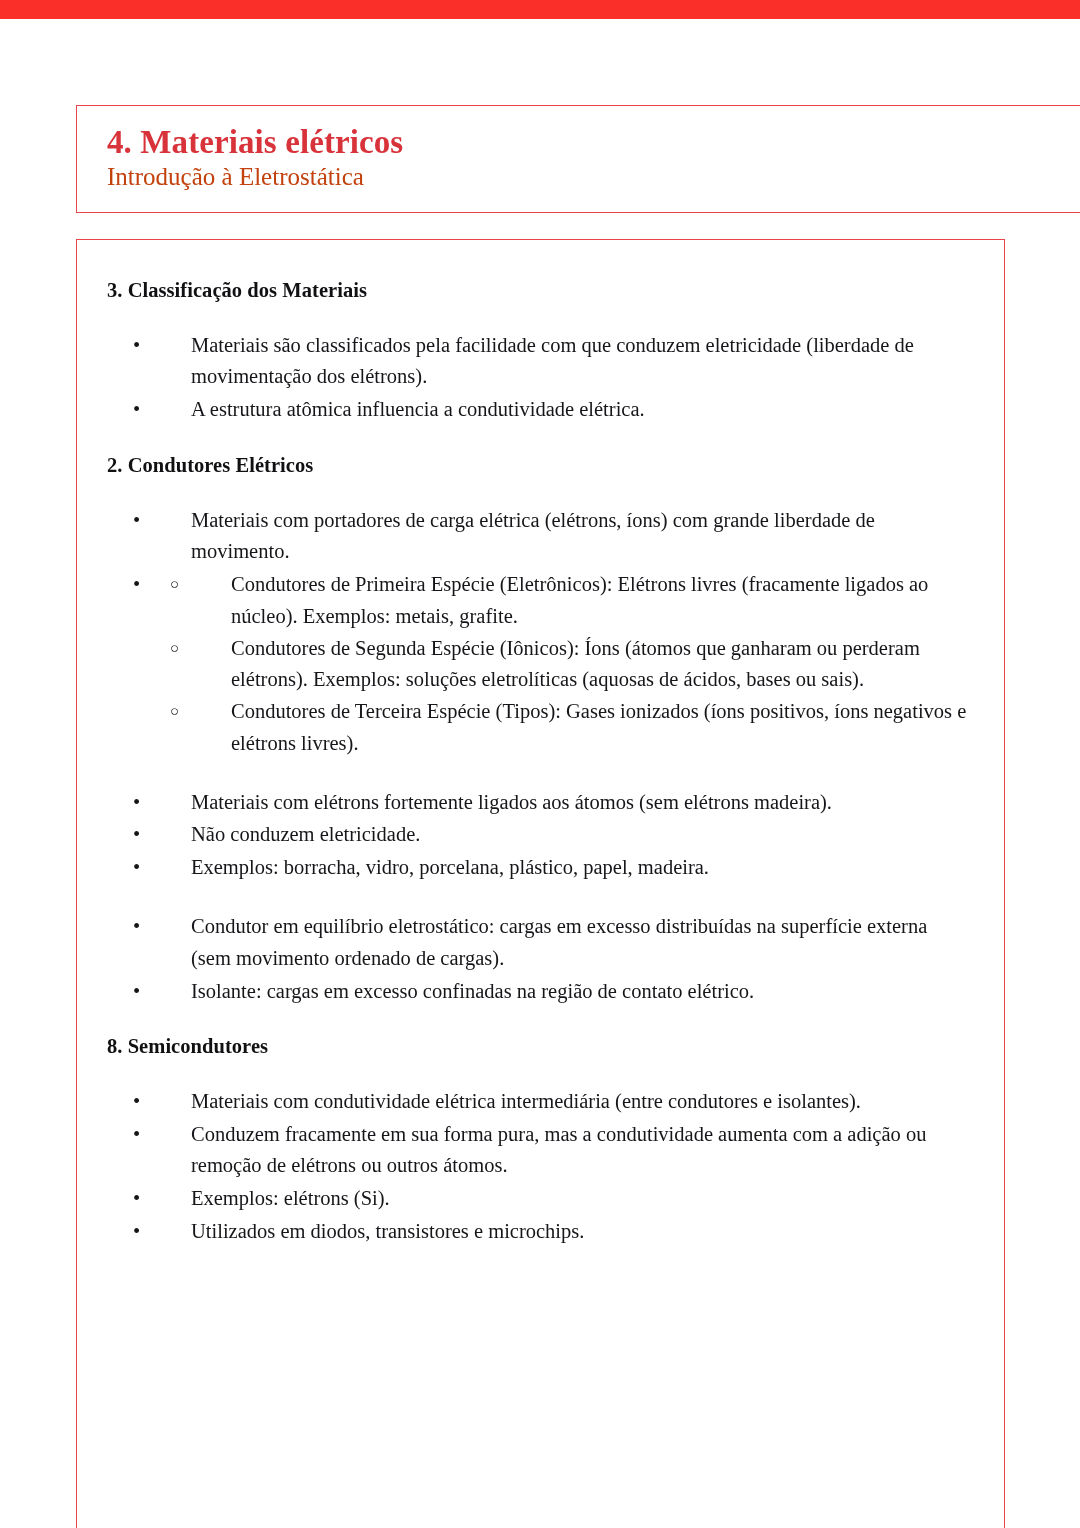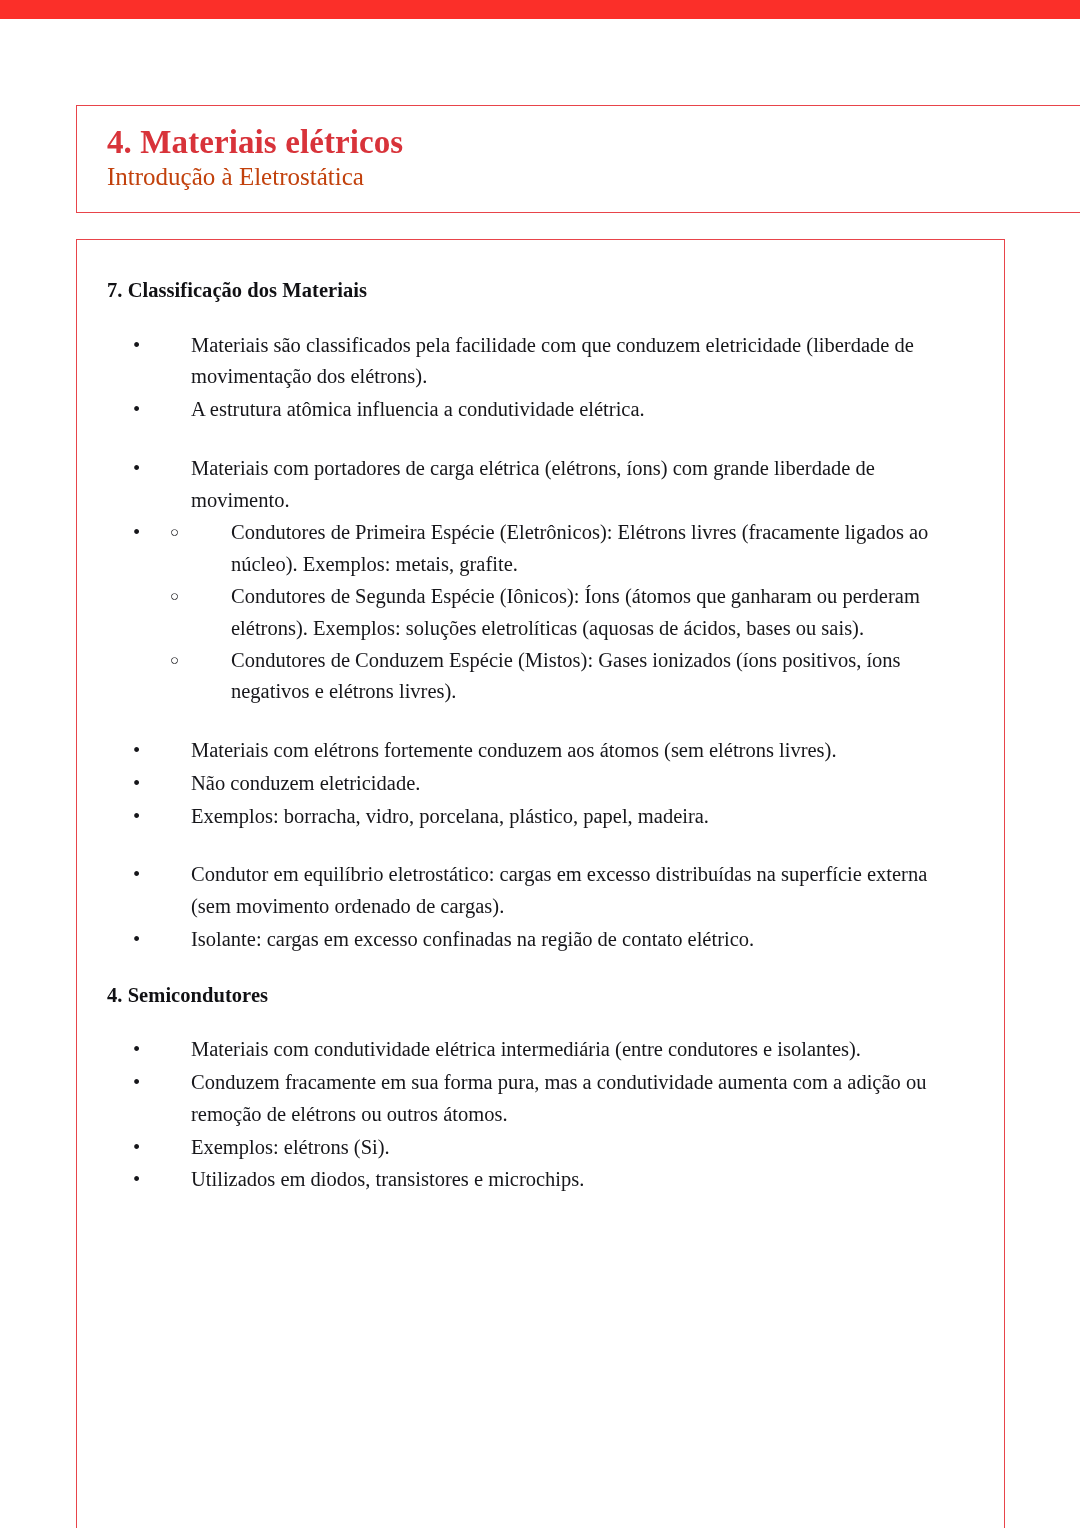--- a/index.html
+++ b/index.html
@@ -145,62 +145,63 @@
   <div class="top-band"></div>
 
   <div class="header-box">
     <div class="doc-title">4. Materiais elétricos</div>
     <div class="doc-subtitle">Introdução à Eletrostática</div>
   </div>
 
   <div class="content-box">
     <div id="sections-root">
         <div class="section">
-          <div class="section-heading">7. Classificação dos Materiais</div>
+          <div class="section-heading">3. Classificação dos Materiais</div>
           <ul class="bullets">
             <li>
               <span class="bullet-dot">•</span>
               <span class="li-text">Materiais são classificados pela facilidade com que conduzem eletricidade (liberdade de movimentação dos elétrons).</span>
             </li>
             <li>
               <span class="bullet-dot">•</span>
               <span class="li-text">A estrutura atômica influencia a condutividade elétrica.</span>
             </li>
           </ul>
         </div>
         <div class="section">
+          <div class="section-heading">2. Condutores Elétricos</div>
           <ul class="bullets">
             <li>
               <span class="bullet-dot">•</span>
               <span class="li-text">Materiais com portadores de carga elétrica (elétrons, íons) com grande liberdade de movimento.</span>
             </li>
             <li>
               <span class="bullet-dot">•</span>
               <ul class="subbullets">
                 <li>
                   <span class="bullet-circle">○</span>
                   <span class="li-text">Condutores de Primeira Espécie (Eletrônicos): Elétrons livres (fracamente ligados ao núcleo). Exemplos: metais, grafite.</span>
                 </li>
                 <li>
                   <span class="bullet-circle">○</span>
                   <span class="li-text">Condutores de Segunda Espécie (Iônicos): Íons (átomos que ganharam ou perderam elétrons). Exemplos: soluções eletrolíticas (aquosas de ácidos, bases ou sais).</span>
                 </li>
                 <li>
                   <span class="bullet-circle">○</span>
-                  <span class="li-text">Condutores de Conduzem Espécie (Mistos): Gases ionizados (íons positivos, íons negativos e elétrons livres).</span>
+                  <span class="li-text">Condutores de Terceira Espécie (Tipos): Gases ionizados (íons positivos, íons negativos e elétrons livres).</span>
                 </li>
               </ul>
             </li>
           </ul>
         </div>
         <div class="section">
           <ul class="bullets">
             <li>
               <span class="bullet-dot">•</span>
-              <span class="li-text">Materiais com elétrons fortemente conduzem aos átomos (sem elétrons livres).</span>
+              <span class="li-text">Materiais com elétrons fortemente ligados aos átomos (sem elétrons madeira).</span>
             </li>
             <li>
               <span class="bullet-dot">•</span>
               <span class="li-text">Não conduzem eletricidade.</span>
             </li>
             <li>
               <span class="bullet-dot">•</span>
               <span class="li-text">Exemplos: borracha, vidro, porcelana, plástico, papel, madeira.</span>
             </li>
           </ul>
@@ -211,21 +212,21 @@
               <span class="bullet-dot">•</span>
               <span class="li-text">Condutor em equilíbrio eletrostático: cargas em excesso distribuídas na superfície externa (sem movimento ordenado de cargas).</span>
             </li>
             <li>
               <span class="bullet-dot">•</span>
               <span class="li-text">Isolante: cargas em excesso confinadas na região de contato elétrico.</span>
             </li>
           </ul>
         </div>
         <div class="section">
-          <div class="section-heading">4. Semicondutores</div>
+          <div class="section-heading">8. Semicondutores</div>
           <ul class="bullets">
             <li>
               <span class="bullet-dot">•</span>
               <span class="li-text">Materiais com condutividade elétrica intermediária (entre condutores e isolantes).</span>
             </li>
             <li>
               <span class="bullet-dot">•</span>
               <span class="li-text">Conduzem fracamente em sua forma pura, mas a condutividade aumenta com a adição ou remoção de elétrons ou outros átomos.</span>
             </li>
             <li>

